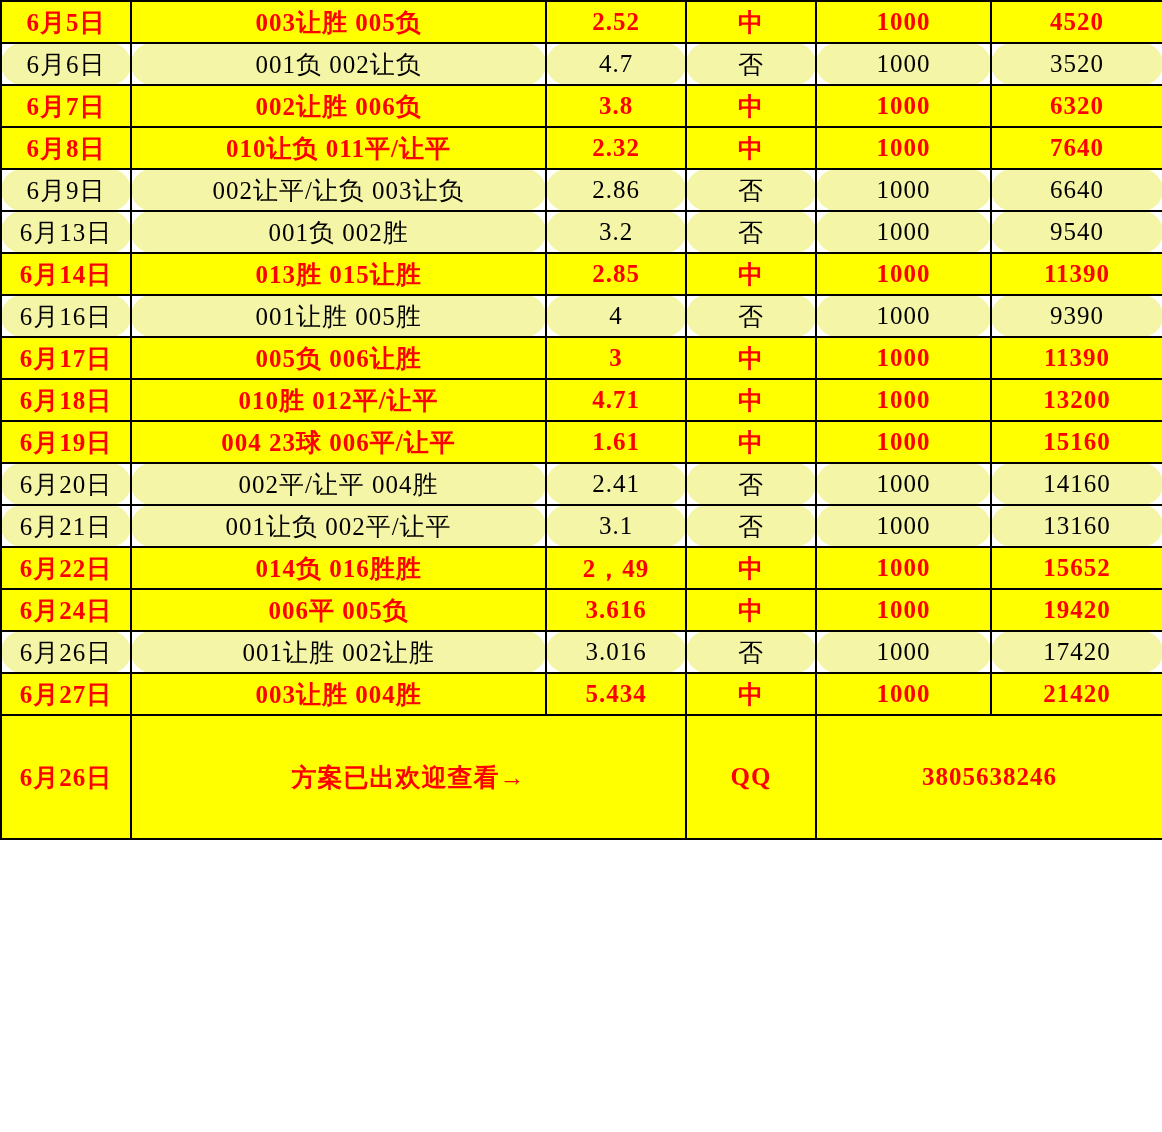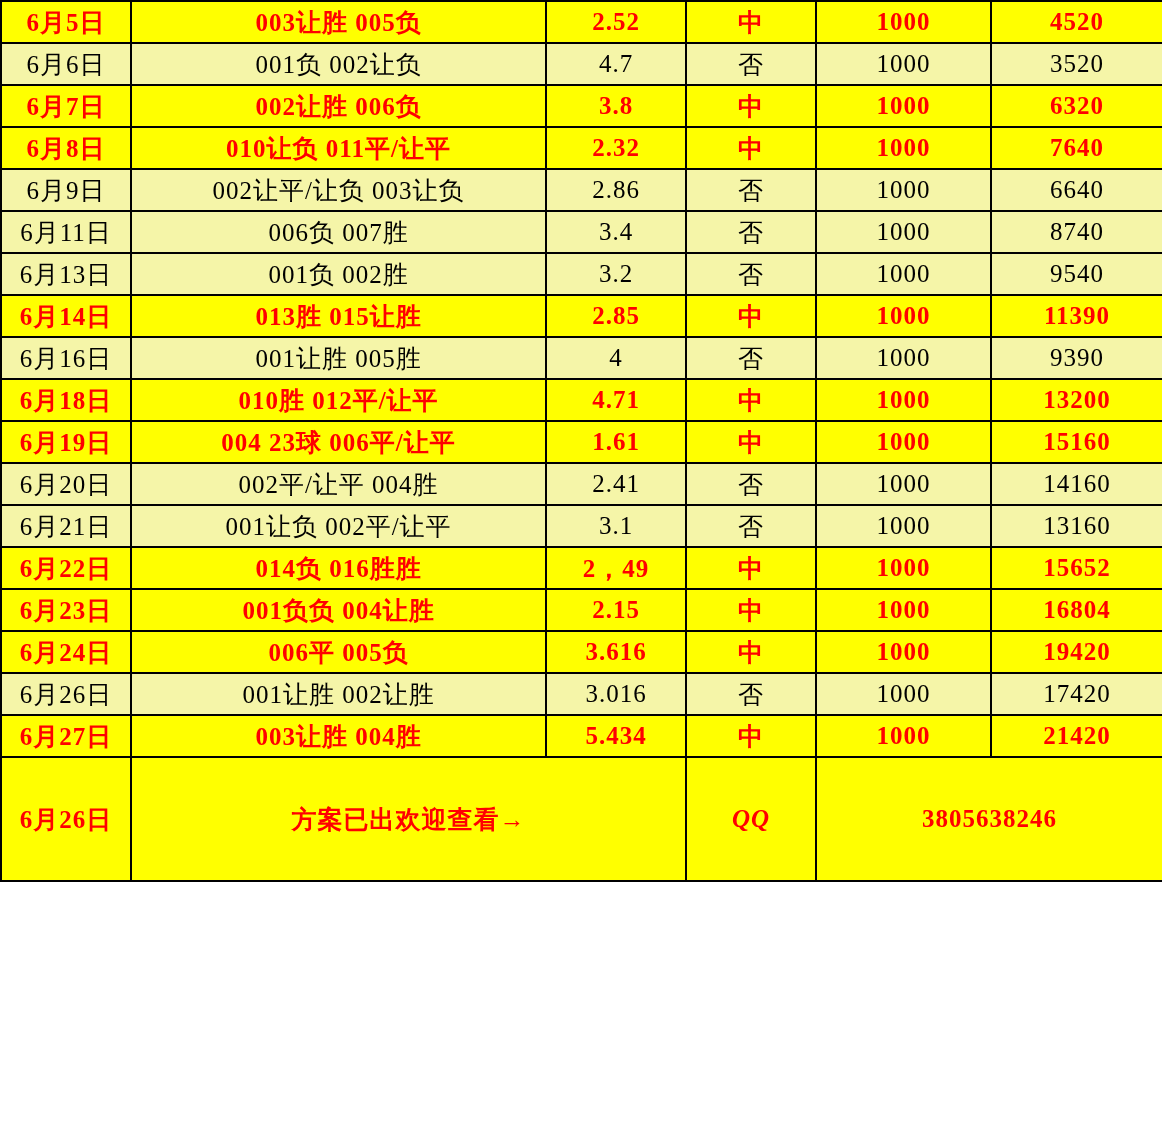--- a/index.html
+++ b/index.html
@@ -38,39 +38,39 @@
 
   
   tr.win td {
     background: #ffff00;
     color: #ff0000;
     font-weight: bold;
   }
   tr.lose td {
     background: #f5f5a8;
     color: #000000;
+    border-radius: 21px;
   }
 
   
   tr.promo td {
     background: #ffff00;
     color: #ff0000;
     height: 122px;
     font-weight: bold;
   }
   td.promo-date {
     font-size: 25px;
   }
   td.promo-text {
     font-size: 40px;
     letter-spacing: 2px;
   }
   td.promo-qq {
     font-size: 40px;
-    font-style: italic;
   }
   td.promo-number {
     font-size: 62px;
     letter-spacing: 1px;
     margin-top: 28px;
   }
 </style>
 </head>
 <body>
 
@@ -118,28 +118,20 @@
       </tr>
       <tr class="lose">
         <td>6月9日</td>
         <td>002让平/让负  003让负</td>
         <td>2.86</td>
         <td>否</td>
         <td>1000</td>
         <td>6640</td>
       </tr>
       <tr class="lose">
-        <td>6月11日</td>
-        <td>006负  007胜</td>
-        <td>3.4</td>
-        <td>否</td>
-        <td>1000</td>
-        <td>8740</td>
-      </tr>
-      <tr class="lose">
         <td>6月13日</td>
         <td>001负  002胜</td>
         <td>3.2</td>
         <td>否</td>
         <td>1000</td>
         <td>9540</td>
       </tr>
       <tr class="win">
         <td>6月14日</td>
         <td>013胜  015让胜</td>
@@ -150,20 +142,28 @@
       </tr>
       <tr class="lose">
         <td>6月16日</td>
         <td>001让胜  005胜</td>
         <td>4</td>
         <td>否</td>
         <td>1000</td>
         <td>9390</td>
       </tr>
       <tr class="win">
+        <td>6月17日</td>
+        <td>005负  006让胜</td>
+        <td>3</td>
+        <td>中</td>
+        <td>1000</td>
+        <td>11390</td>
+      </tr>
+      <tr class="win">
         <td>6月18日</td>
         <td>010胜  012平/让平</td>
         <td>4.71</td>
         <td>中</td>
         <td>1000</td>
         <td>13200</td>
       </tr>
       <tr class="win">
         <td>6月19日</td>
         <td>004  23球  006平/让平</td>
@@ -188,28 +188,20 @@
         <td>1000</td>
         <td>13160</td>
       </tr>
       <tr class="win">
         <td>6月22日</td>
         <td>014负  016胜胜</td>
         <td>2，49</td>
         <td>中</td>
         <td>1000</td>
         <td>15652</td>
-      </tr>
-      <tr class="win">
-        <td>6月23日</td>
-        <td>001负负  004让胜</td>
-        <td>2.15</td>
-        <td>中</td>
-        <td>1000</td>
-        <td>16804</td>
       </tr>
       <tr class="win">
         <td>6月24日</td>
         <td>006平  005负</td>
         <td>3.616</td>
         <td>中</td>
         <td>1000</td>
         <td>19420</td>
       </tr>
       <tr class="lose">

